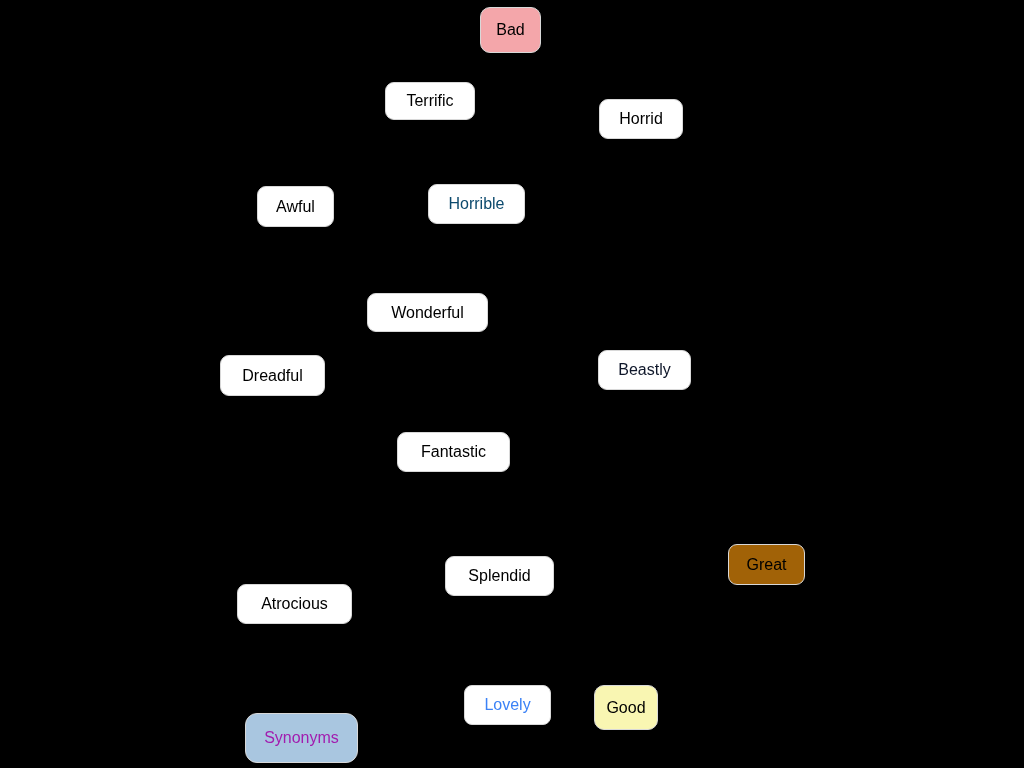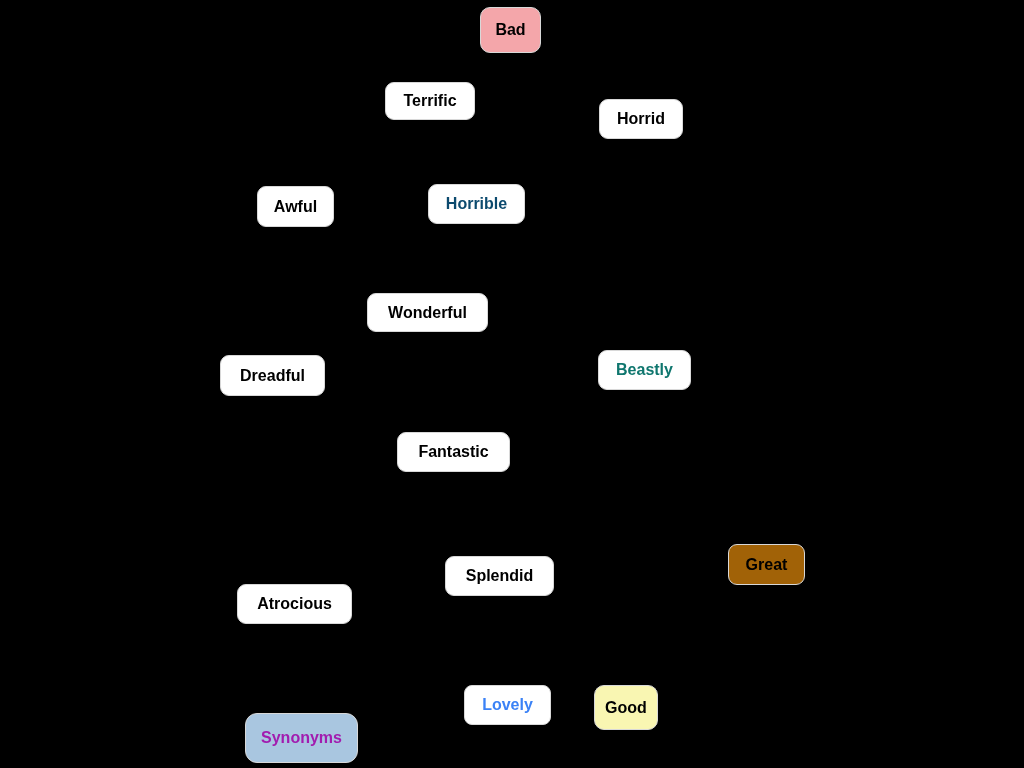--- a/index.html
+++ b/index.html
@@ -11,21 +11,20 @@
     height: 768px;
     background: #000000;
     overflow: hidden;
     font-family: "Liberation Sans", sans-serif;
   }
   #diagram-canvas {
     position: relative;
     width: 1024px;
     height: 768px;
     background: #000000;
-    font-weight: bold;
   }
   .node {
     position: absolute;
     box-sizing: border-box;
     display: flex;
     align-items: center;
     justify-content: center;
     background: #ffffff;
     color: #000000;
     border-radius: 10px;
@@ -40,21 +39,21 @@
 <body>
 
 <div id="diagram-canvas" style="width: 1024px; height: 768px; background: rgb(0, 0, 0);">
     <div class="node" style="left: 480px; top: 7px; width: 61px; height: 46px; background: rgb(244, 166, 170); border-radius: 10px; color: rgb(0, 0, 0);">Bad</div>
     <div class="node" style="left: 385px; top: 82px; width: 90px; height: 38px; background: rgb(255, 255, 255); border-radius: 9px; color: rgb(0, 0, 0);">Terrific</div>
     <div class="node" style="left: 599px; top: 99px; width: 84px; height: 40px; background: rgb(255, 255, 255); border-radius: 9px; color: rgb(0, 0, 0);">Horrid</div>
     <div class="node" style="left: 257px; top: 186px; width: 77px; height: 41px; background: rgb(255, 255, 255); border-radius: 9px; color: rgb(0, 0, 0);">Awful</div>
     <div class="node" style="left: 428px; top: 184px; width: 97px; height: 40px; background: rgb(255, 255, 255); border-radius: 9px; color: #0c4a6e;">Horrible</div>
     <div class="node" style="left: 367px; top: 293px; width: 121px; height: 39px; background: rgb(255, 255, 255); border-radius: 9px; color: rgb(0, 0, 0);">Wonderful</div>
     <div class="node" style="left: 220px; top: 355px; width: 105px; height: 41px; background: rgb(255, 255, 255); border-radius: 9px; color: rgb(0, 0, 0);">Dreadful</div>
-    <div class="node" style="left: 598px; top: 350px; width: 93px; height: 40px; background: rgb(255, 255, 255); border-radius: 9px; color: #0f766e;">Beastly</div>
+    <div class="node" style="left: 598px; top: 350px; width: 93px; height: 40px; background: rgb(255, 255, 255); border-radius: 9px; color: #0f172a;">Beastly</div>
     <div class="node" style="left: 397px; top: 432px; width: 113px; height: 40px; background: rgb(255, 255, 255); border-radius: 9px; color: rgb(0, 0, 0);">Fantastic</div>
     <div class="node" style="left: 445px; top: 556px; width: 109px; height: 40px; background: rgb(255, 255, 255); border-radius: 9px; color: rgb(0, 0, 0);">Splendid</div>
     <div class="node" style="left: 728px; top: 544px; width: 77px; height: 41px; background: #a16207; border-radius: 9px; color: rgb(0, 0, 0); text-align: right;">Great</div>
     <div class="node" style="left: 237px; top: 584px; width: 115px; height: 40px; background: rgb(255, 255, 255); border-radius: 9px; color: rgb(0, 0, 0);">Atrocious</div>
     <div class="node" style="left: 464px; top: 685px; width: 87px; height: 40px; background: rgb(255, 255, 255); border-radius: 8px; color: #3b82f6;">Lovely</div>
     <div class="node" style="left: 594px; top: 685px; width: 64px; height: 45px; background: rgb(249, 246, 178); border-radius: 10px; color: rgb(0, 0, 0);">Good</div>
     <div class="node" style="left: 245px; top: 713px; width: 113px; height: 50px; background: rgb(169, 198, 224); border-radius: 12px; color: #a21caf;">Synonyms</div>
   </div>
 
 </body></html>

